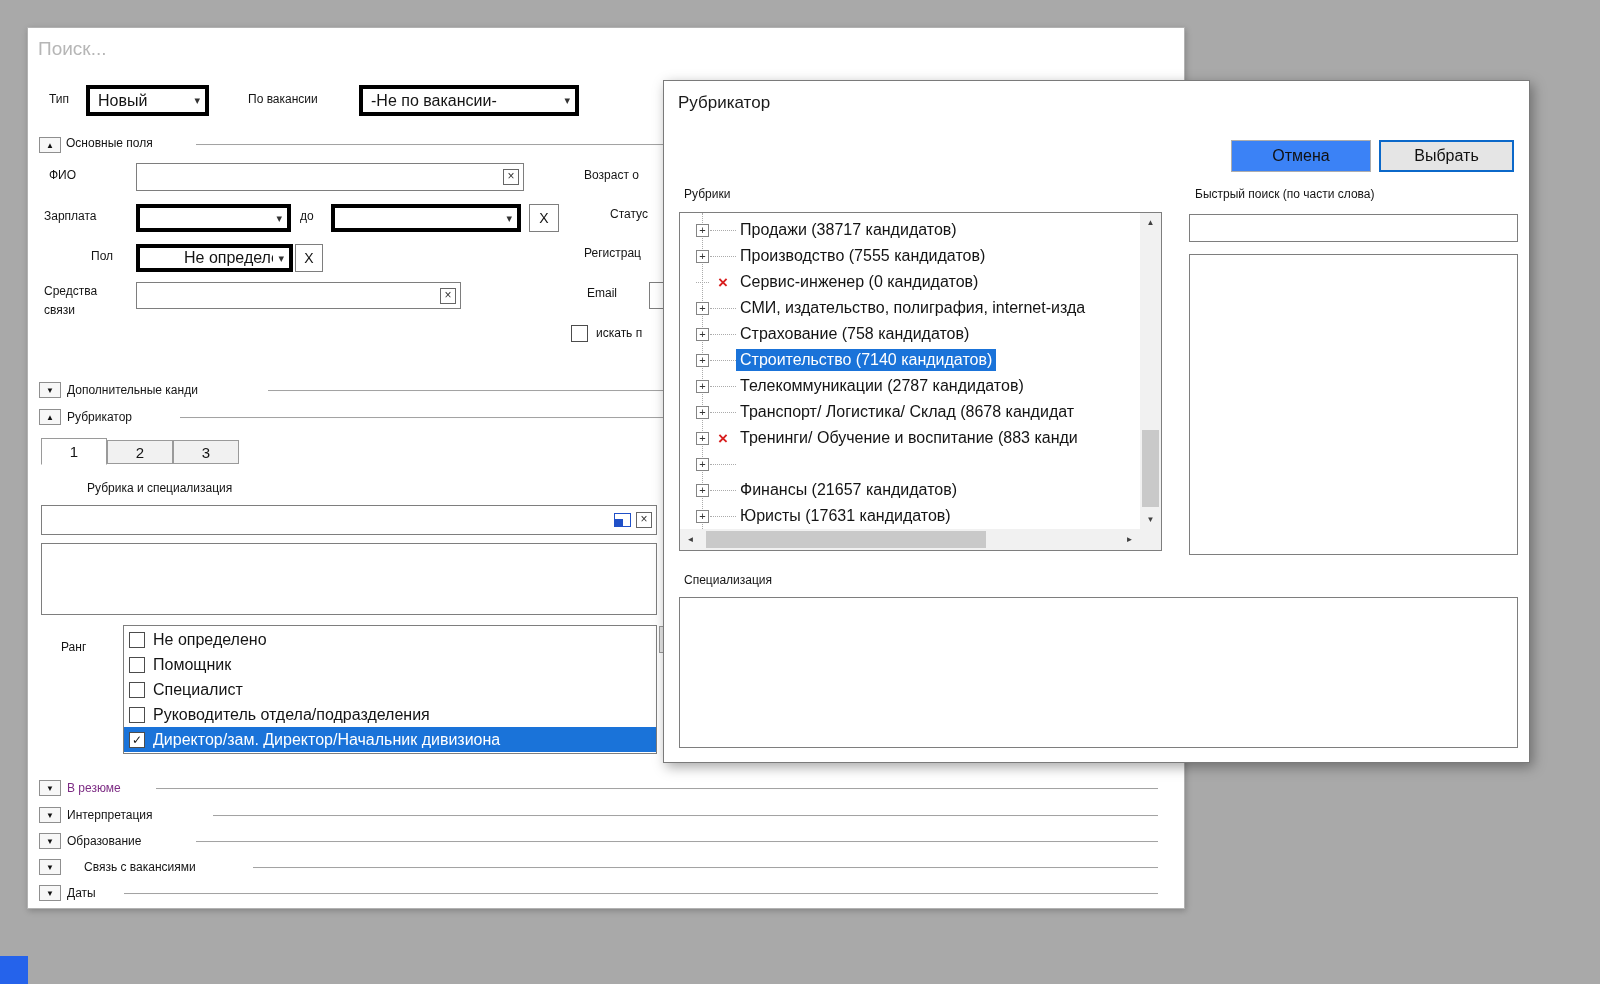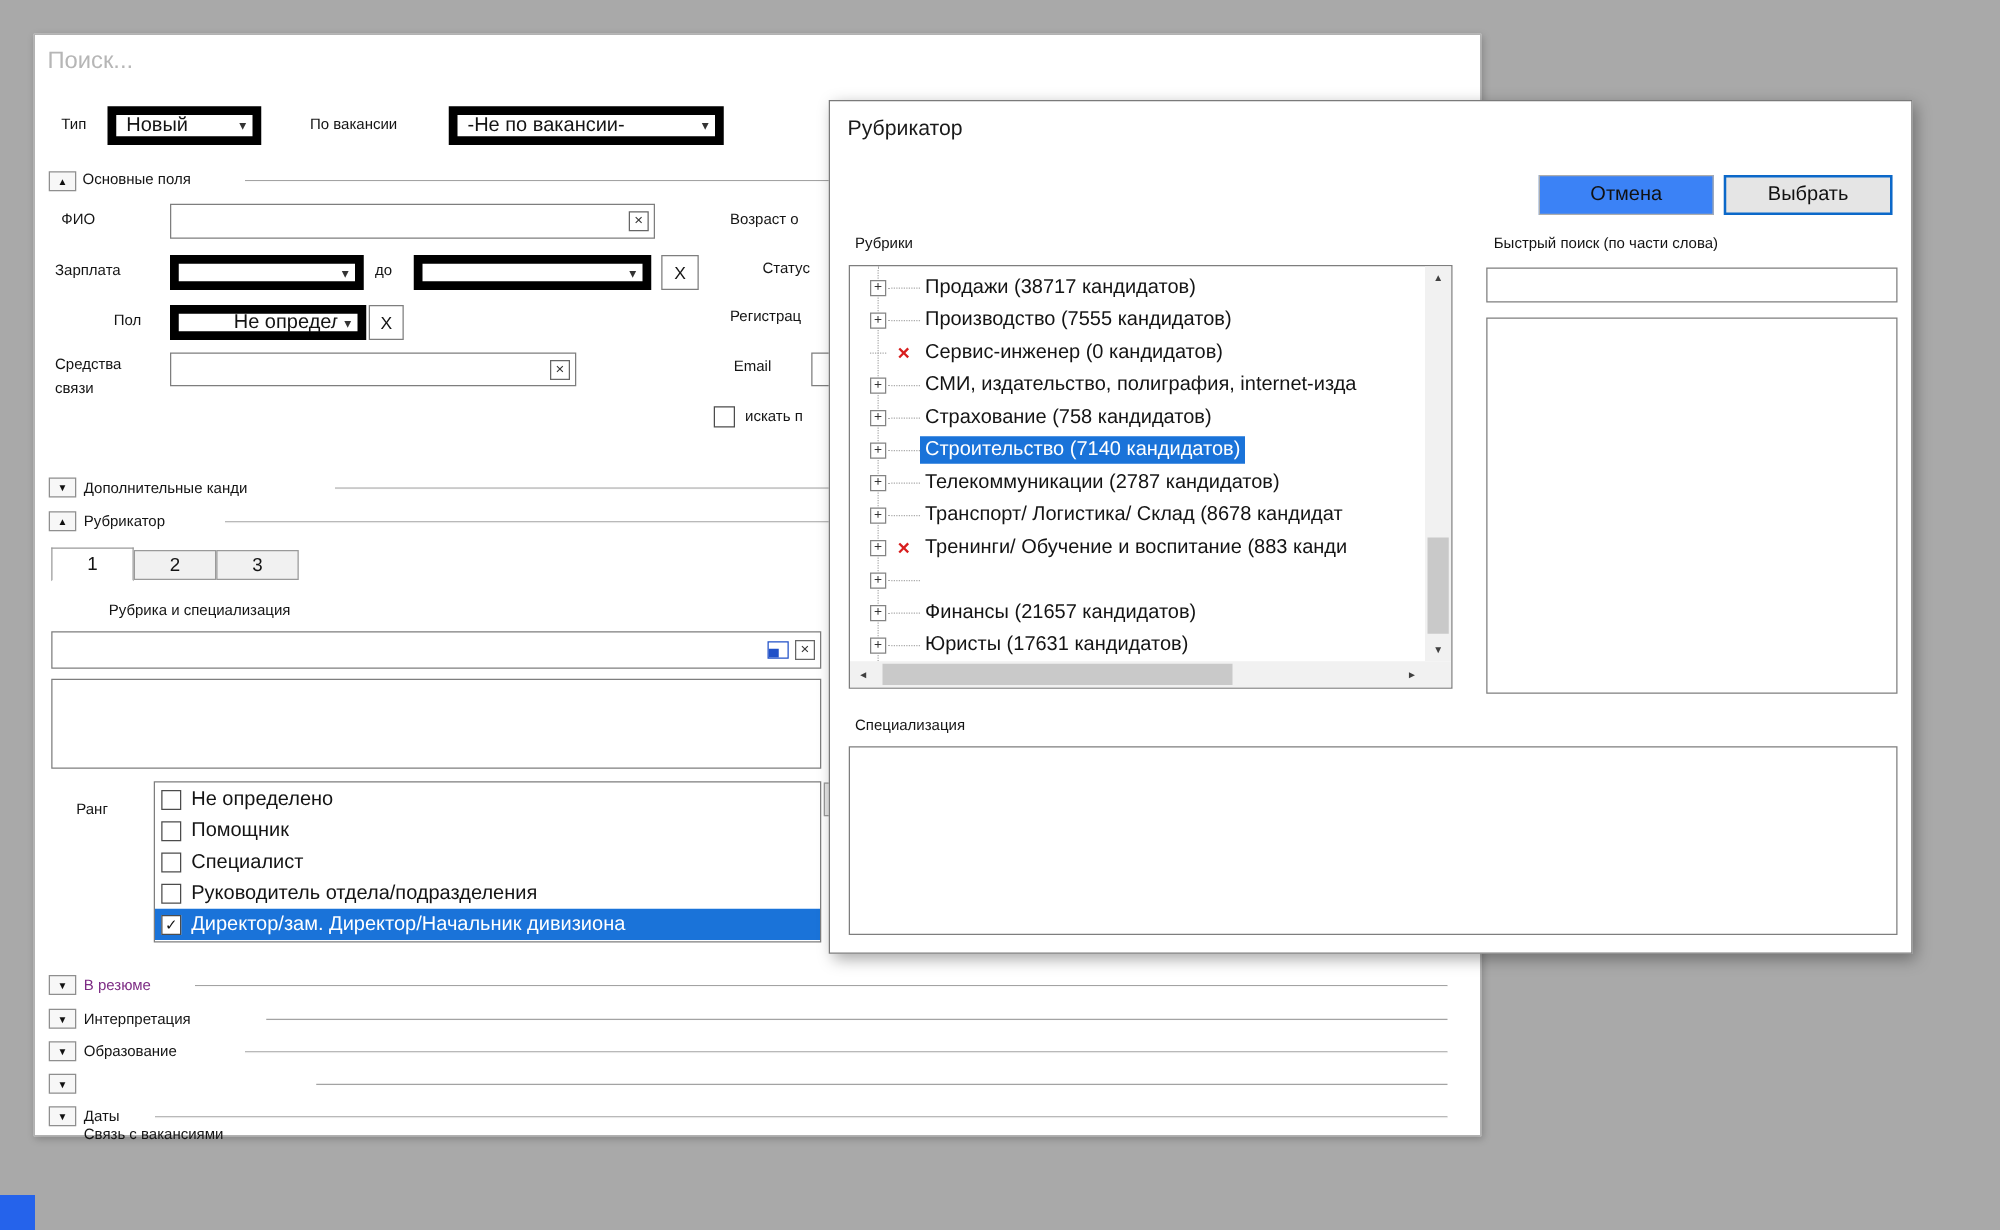--- a/index.html
+++ b/index.html
@@ -12,21 +12,21 @@
     overflow:hidden;
   }
   .lbl { position:absolute; font-size:12px; white-space:nowrap; color:#141414; }
   .win { position:absolute; background:#fff; }
   #main-window { left:27px; top:27px; width:1158px; height:882px; border:1px solid #b2b2b2; box-shadow:1px 2px 6px rgba(0,0,0,.22); }
   #dialog { left:663px; top:80px; width:867px; height:683px; border:1px solid #7a7a7a; box-shadow:3px 4px 12px rgba(0,0,0,.35); z-index:5; }
 
   .win-title { position:absolute; left:10px; top:10px; font-size:19px; color:#b6b6b6; }
   .dlg-title { position:absolute; left:14px; top:12px; font-size:17px; color:#1a1a1a; }
 
-  .combo { position:absolute; display:flex; align-items:center; background:#fff; border:7px solid #000000; font-size:16px; padding:0 5px 0 8px; }
+  .combo { position:absolute; display:flex; align-items:center; background:#fff; border:4px solid #000000; font-size:16px; padding:0 5px 0 8px; }
   .combo .chev { margin-left:auto; font-size:11px; color:#333; padding-left:5px; }
 
   .tinput { position:absolute; display:flex; align-items:center; background:#fff; border:1px solid #7e7e7e; }
   .tinput input { flex:1; min-width:0; border:0; outline:0; background:transparent; font:16px "Liberation Sans","DejaVu Sans",sans-serif; padding:0 6px; }
   .clearbox { flex:0 0 auto; width:16px; height:16px; border:1px solid #666; background:#fff; color:#333; font-size:12px; line-height:13px; text-align:center; margin-right:4px; }
 
   .xbtn { position:absolute; display:flex; align-items:center; justify-content:center; background:#fff; border:1px solid #7e7e7e; font-size:14px; }
   .collapse-btn { position:absolute; width:22px; height:16px; background:#f7f7f7; border:1px solid #8f8f8f; display:flex; align-items:center; justify-content:center; font-size:8px; color:#111; }
   .hline { position:absolute; height:2px; border-top:1px solid #a3a3a3; border-bottom:1px solid #fdfdfd; }
 
@@ -207,21 +207,21 @@
 
   <div class="collapse-btn" style="left:11px;top:805px;">
     <span>▼</span>
   </div>
   <div class="lbl" style="left:39px;top:806px;">Образование</div>
   <div class="hline" style="left:168px;top:813px;width:962px;"></div>
 
   <div class="collapse-btn" style="left:11px;top:831px;">
     <span>▼</span>
   </div>
-  <div class="lbl" style="left:39px;top:832px;margin-top:40px;">Связь с вакансиями</div>
+  <div class="lbl" style="left:56px;top:832px;">Связь с вакансиями</div>
   <div class="hline" style="left:225px;top:839px;width:905px;"></div>
 
   <div class="collapse-btn" style="left:11px;top:857px;">
     <span>▼</span>
   </div>
   <div class="lbl" style="left:39px;top:858px;">Даты</div>
   <div class="hline" style="left:96px;top:865px;width:1034px;"></div>
 </div>
 
 <div class="win" id="dialog">

